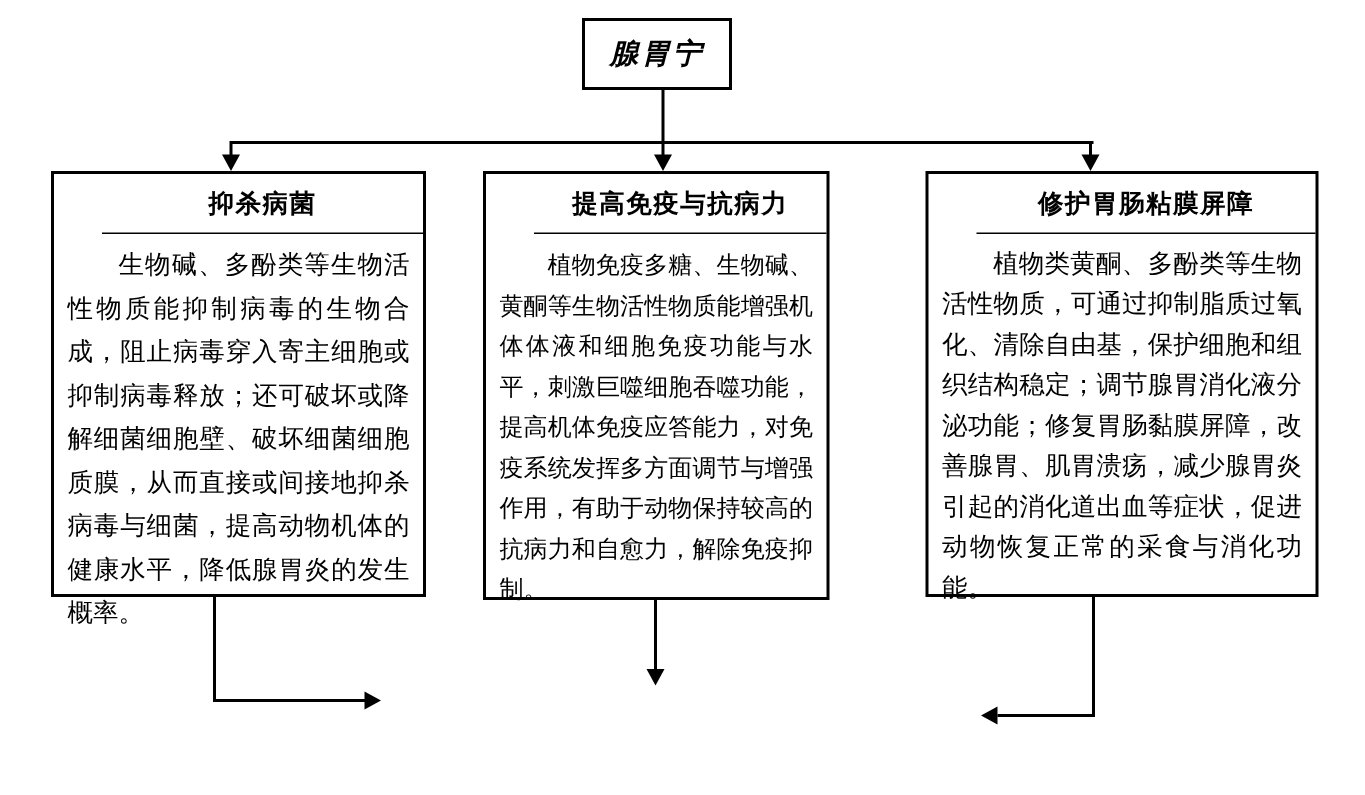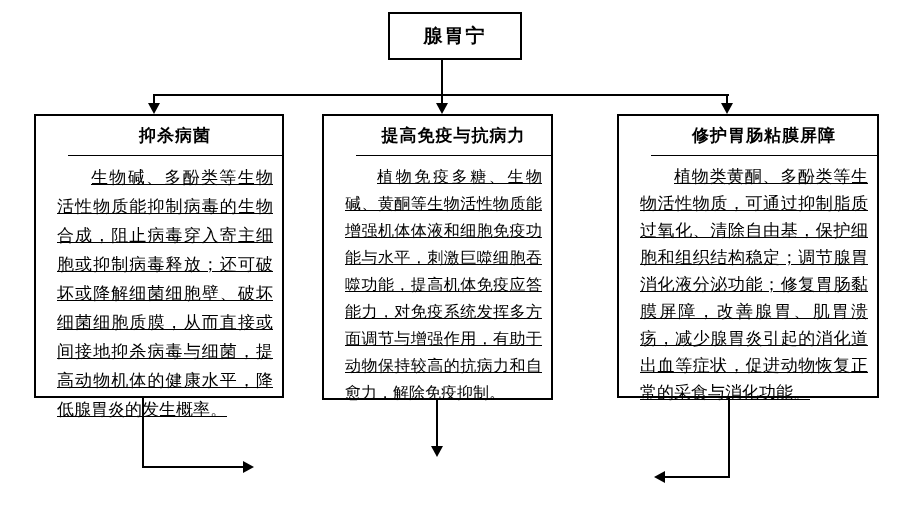--- a/index.html
+++ b/index.html
@@ -20,37 +20,36 @@
     background: #fff;
   }
 
   .flex-center {
     display: flex;
     align-items: center;
     justify-content: center;
   }
 
   .root-box {
-    left: 388px; top: 12px; width: 134px; height: 48px;
-    font-size: 19px; font-weight: bold; letter-spacing: 2px;
+    left: 388px; top: 12px; width: 100px; height: 48px;
+    font-size: 19px; font-weight: bold; letter-spacing: 2px; font-style: italic;
   }
 
   .branch-box { top: 114px; }
   .branch-box .branch-title {
     height: 40px;
     border-bottom: 1px solid #000;
     display: flex; align-items: center; justify-content: center;
     font-size: 17px; font-weight: bold; letter-spacing: 1px; margin-left: 32px;
   }
   .branch-box .branch-body {
-    padding: 7px 9px 0 21px;
+    padding: 7px 9px 0 9px;
     text-align: justify;
     text-justify: inter-ideograph;
     text-indent: 2em;
-    text-decoration: underline;
   }
 
   #branch-0 { left: 34px;  width: 250px; height: 284px; }
   #branch-0 .branch-body { font-size: 17px; line-height: 29px; }
 
   #branch-1 { left: 322px; width: 231px; height: 286px; }
   #branch-1 .branch-body { font-size: 16px; line-height: 27px; }
 
   #branch-2 { left: 617px; width: 262px; height: 284px; }
   #branch-2 .branch-body { font-size: 17px; line-height: 27px; }

